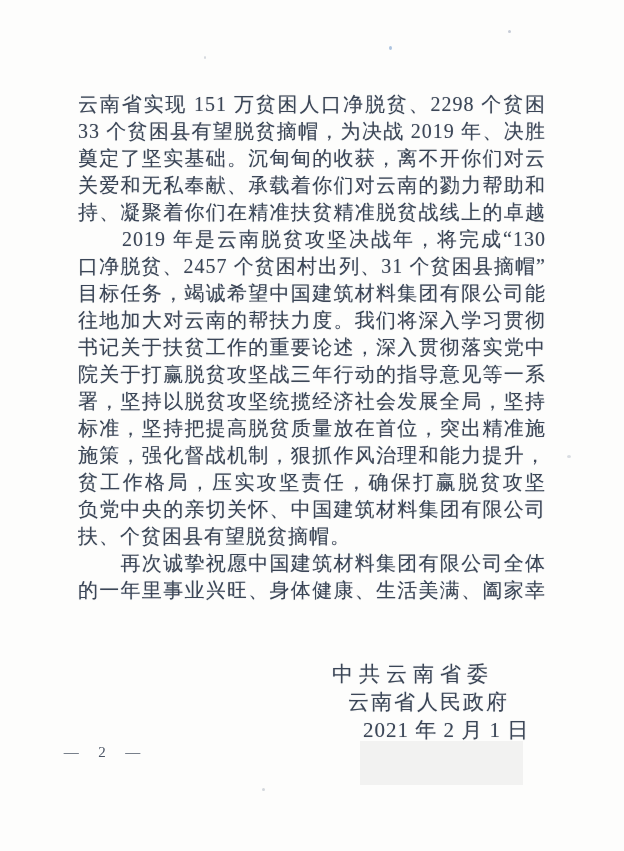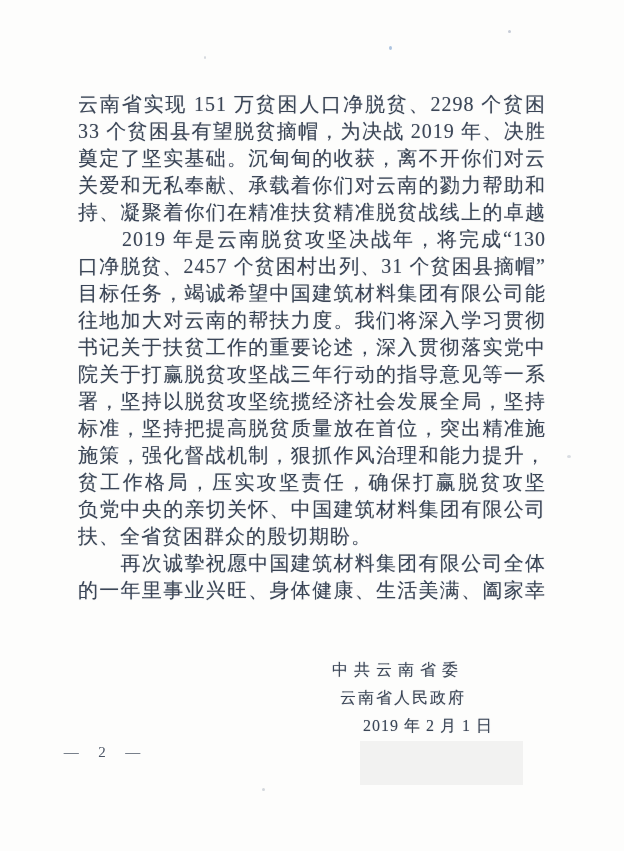--- a/index.html
+++ b/index.html
@@ -34,26 +34,26 @@
     height: 27px;
     overflow: hidden;
   }
   .letter-body .line.para-end {
     text-align-last: left;
   }
   
   .sig {
     position: absolute;
     color: #3b4657;
-    font-size: 16px;
+    font-size: 21px;
     white-space: pre;
     text-shadow: 0 0 1px rgba(59, 70, 87, 0.35);
   }
   .sig-org1 { left: 332px; top: 660px; letter-spacing: 6px; }
-  .sig-org2 { left: 340px; top: 688px; letter-spacing: 2px; }
+  .sig-org2 { left: 348px; top: 688px; letter-spacing: 2px; }
   .sig-date { left: 363px; top: 716px; letter-spacing: 1px; }
   
   .barcode {
     position: absolute;
     left: 360px;
     top: 741px;
     width: 163px;
     height: 44px;
     background-color: #f2f2f1;
     background-image:
@@ -106,30 +106,30 @@
       <div class="line">口净脱贫、2457 个贫困村出列、31 个贫困县摘帽” 的年度</div>
       <div class="line">目标任务，竭诚希望中国建筑材料集团有限公司能够一如既</div>
       <div class="line">往地加大对云南的帮扶力度。我们将深入学习贯彻习近平总</div>
       <div class="line">书记关于扶贫工作的重要论述，深入贯彻落实党中央、国务</div>
       <div class="line">院关于打赢脱贫攻坚战三年行动的指导意见等一系列决策部</div>
       <div class="line">署，坚持以脱贫攻坚统揽经济社会发展全局，坚持现行扶贫</div>
       <div class="line">标准，坚持把提高脱贫质量放在首位，突出精准施策、分类</div>
       <div class="line">施策，强化督战机制，狠抓作风治理和能力提升，完善大扶</div>
       <div class="line">贫工作格局，压实攻坚责任，确保打赢脱贫攻坚战，决不辜</div>
       <div class="line">负党中央的亲切关怀、中国建筑材料集团有限公司的鼎力帮</div>
-      <div class="line para-end">扶、全省贫困群众的殷切期盼。</div>
+      <div class="line para-end">扶、个贫困县有望脱贫摘帽。</div>
       <div class="line">　　再次诚挚祝愿中国建筑材料集团有限公司全体同志在新</div>
       <div class="line para-end">的一年里事业兴旺、身体健康、生活美满、阖家幸福！</div>
     </div>
 
   <div class="sig sig-org1">中共云南省委</div>
 
   <div class="sig sig-org2">云南省人民政府</div>
 
-  <div class="sig sig-date">2019 年 2 月 1 日</div>
+  <div class="sig sig-date">2021 年 2 月 1 日</div>
 
   <div class="barcode"></div>
 
   <div class="page-number">—  2  —</div>
 
   <span class="speck speck-1"></span>
   <span class="speck speck-2"></span>
   <span class="speck speck-3"></span>
   <span class="speck speck-4"></span>
   <span class="speck speck-5"></span>

